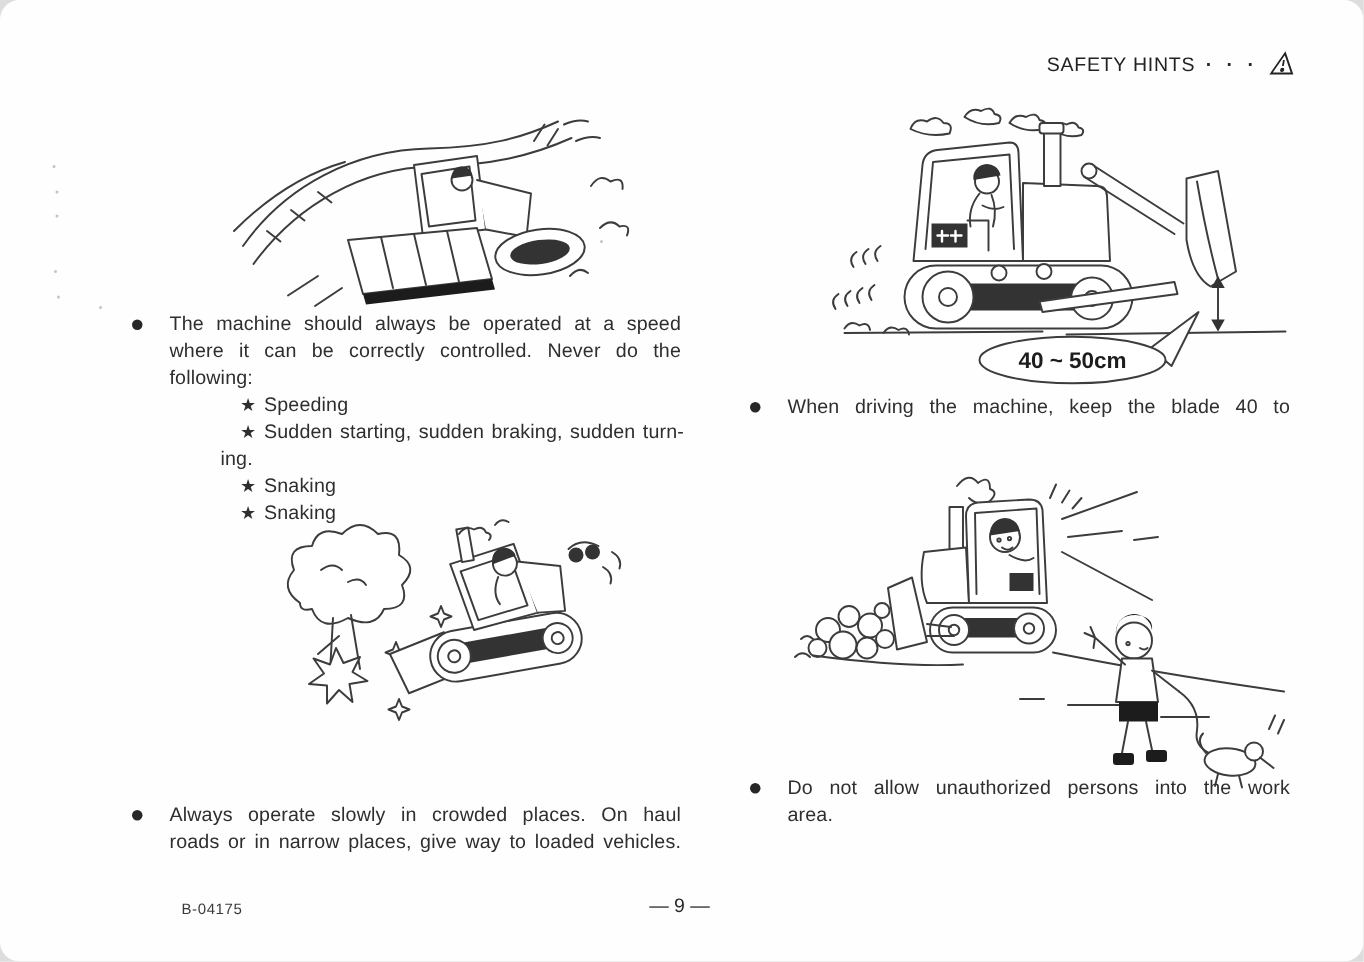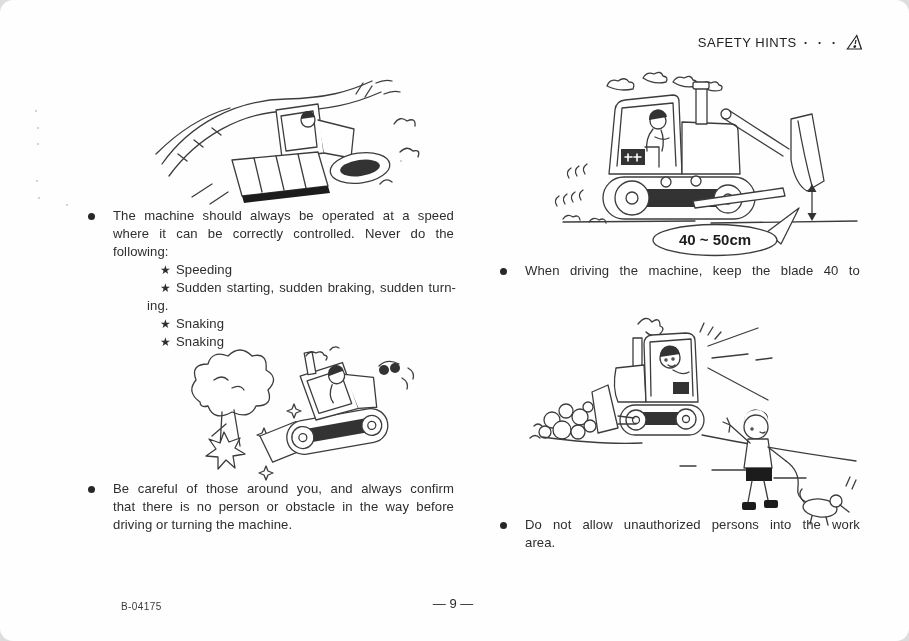--- a/index.html
+++ b/index.html
@@ -250,29 +250,28 @@
         <span class="star">★</span>
         <div class="ln">Snaking</div>
       </div>
       <div class="star-row">
         <span class="star">★</span>
         <div class="ln">Snaking</div>
       </div>
     </div>
   </div>
 
-  <div class="txt" style="left:86px;top:480px;width:370px">
-    <span class="bullet"></span>
-    <div class="body-lines">
-      <div class="ln j w-left">Be careful of those around you, and always confirm</div>
-      <div class="ln j w-left">that there is no person or obstacle in the way before</div>
-      <div class="ln">driving or turning the machine.</div>
-    </div>
-  </div>
-
+
+  <div class="txt" style="left:86px;top:534px;width:370px">
+    <span class="bullet"></span>
+    <div class="body-lines">
+      <div class="ln j w-left">Always operate slowly in crowded places. On haul</div>
+      <div class="ln j w-left">roads or in narrow places, give way to loaded vehicles.</div>
+    </div>
+  </div>
 
   <div class="txt" style="left:498px;top:262px;width:364px">
     <span class="bullet"></span>
     <div class="body-lines">
       <div class="ln j w-right">When driving the machine, keep the blade 40 to</div>
     </div>
   </div>
 
   <div class="txt" style="left:498px;top:516px;width:364px">
     <span class="bullet"></span>

